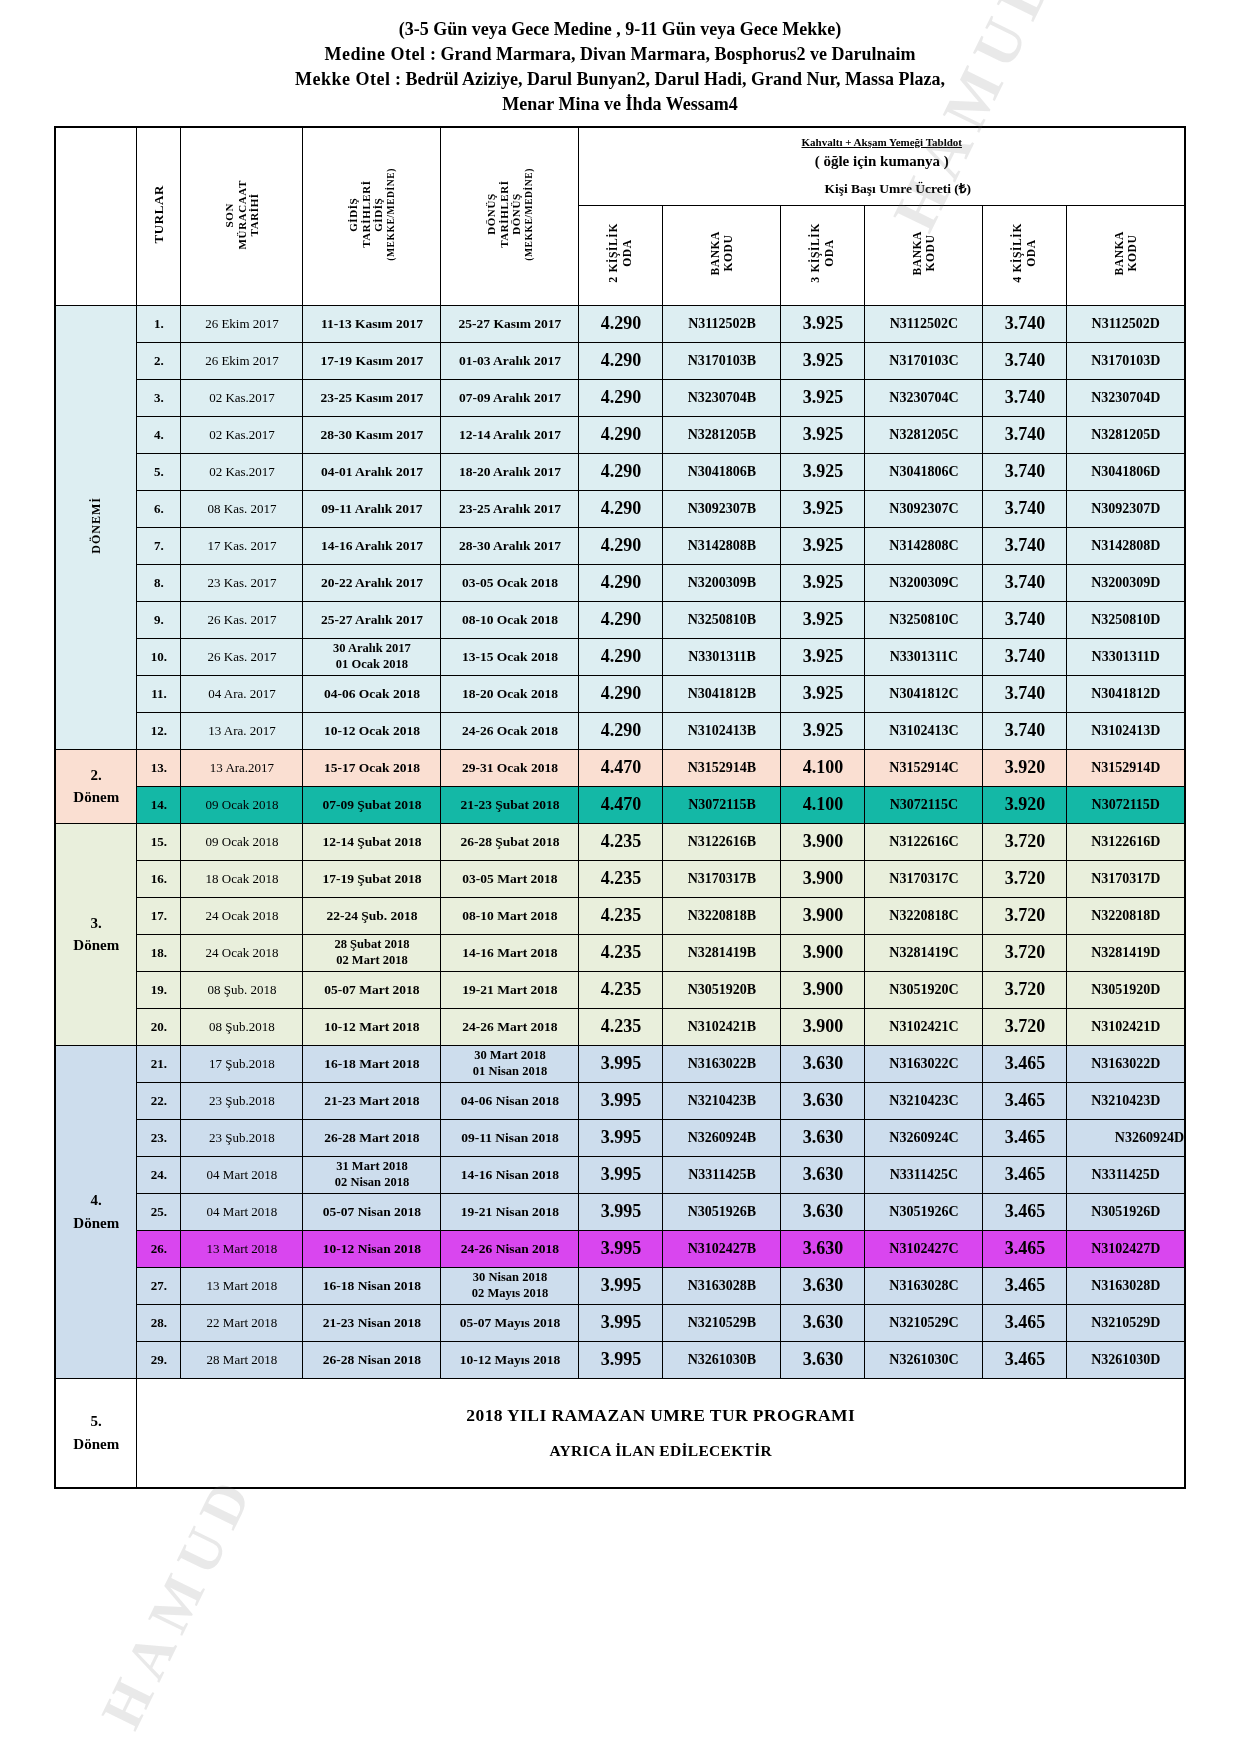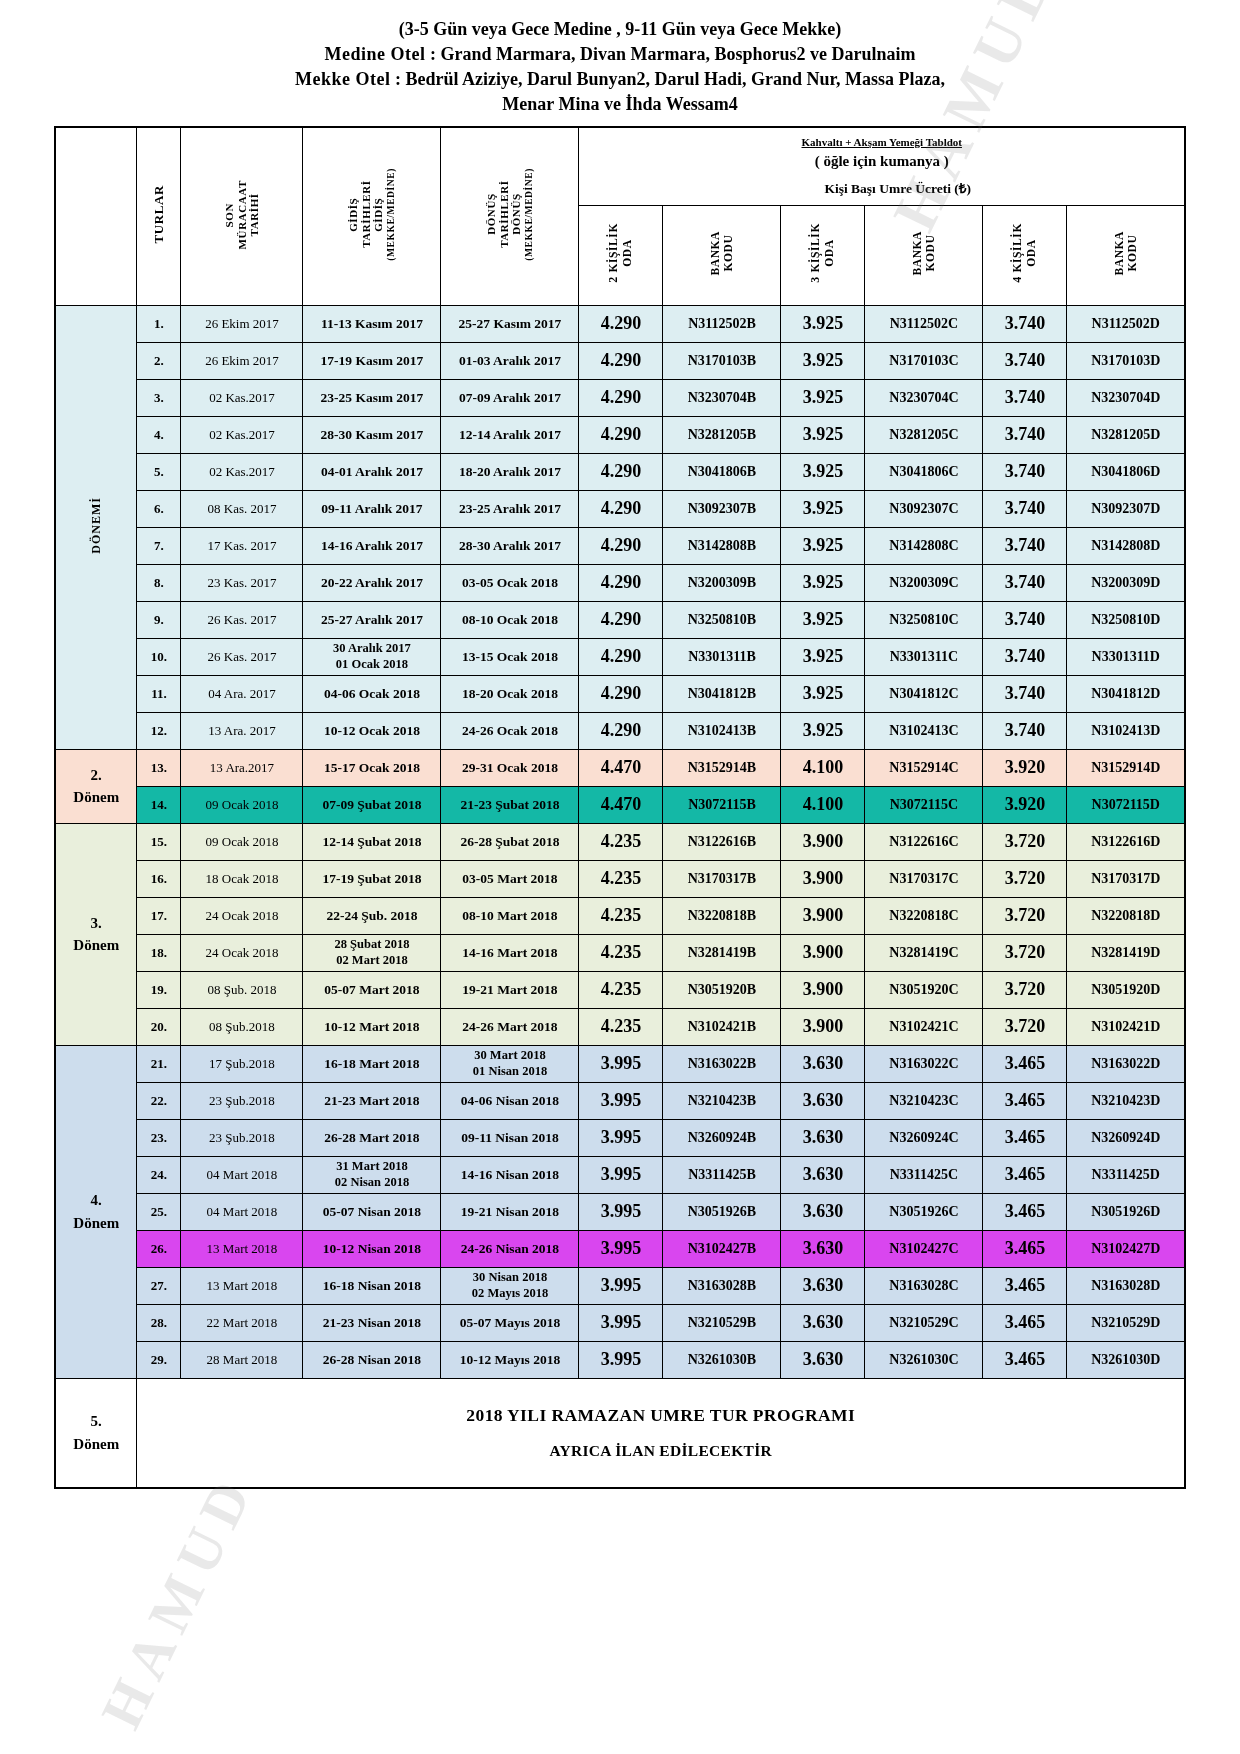--- a/index.html
+++ b/index.html
@@ -507,21 +507,21 @@
         <tr class="data" style="background: rgb(205, 221, 237);">
           <td class="td-tur">23.</td>
           <td class="td-son">23 Şub.2018</td>
           <td class="td-date">26-28 Mart 2018</td>
           <td class="td-date">09-11 Nisan 2018</td>
           <td class="td-price">3.995</td>
           <td class="td-code">N3260924B</td>
           <td class="td-price">3.630</td>
           <td class="td-code">N3260924C</td>
           <td class="td-price">3.465</td>
-          <td class="td-code" style="border-right: 2px solid rgb(0, 0, 0);">N3260924D</td>
+          <td class="td-code" style="border-right: 2px solid rgb(0, 0, 0); text-align: right;">N3260924D</td>
         </tr>
         <tr class="data" style="background: rgb(205, 221, 237);">
           <td class="td-tur">24.</td>
           <td class="td-son">04 Mart 2018</td>
           <td class="two-line">
             <div>31 Mart 2018</div>
             <div>02 Nisan 2018</div>
           </td>
           <td class="td-date">14-16 Nisan 2018</td>
           <td class="td-price">3.995</td>

